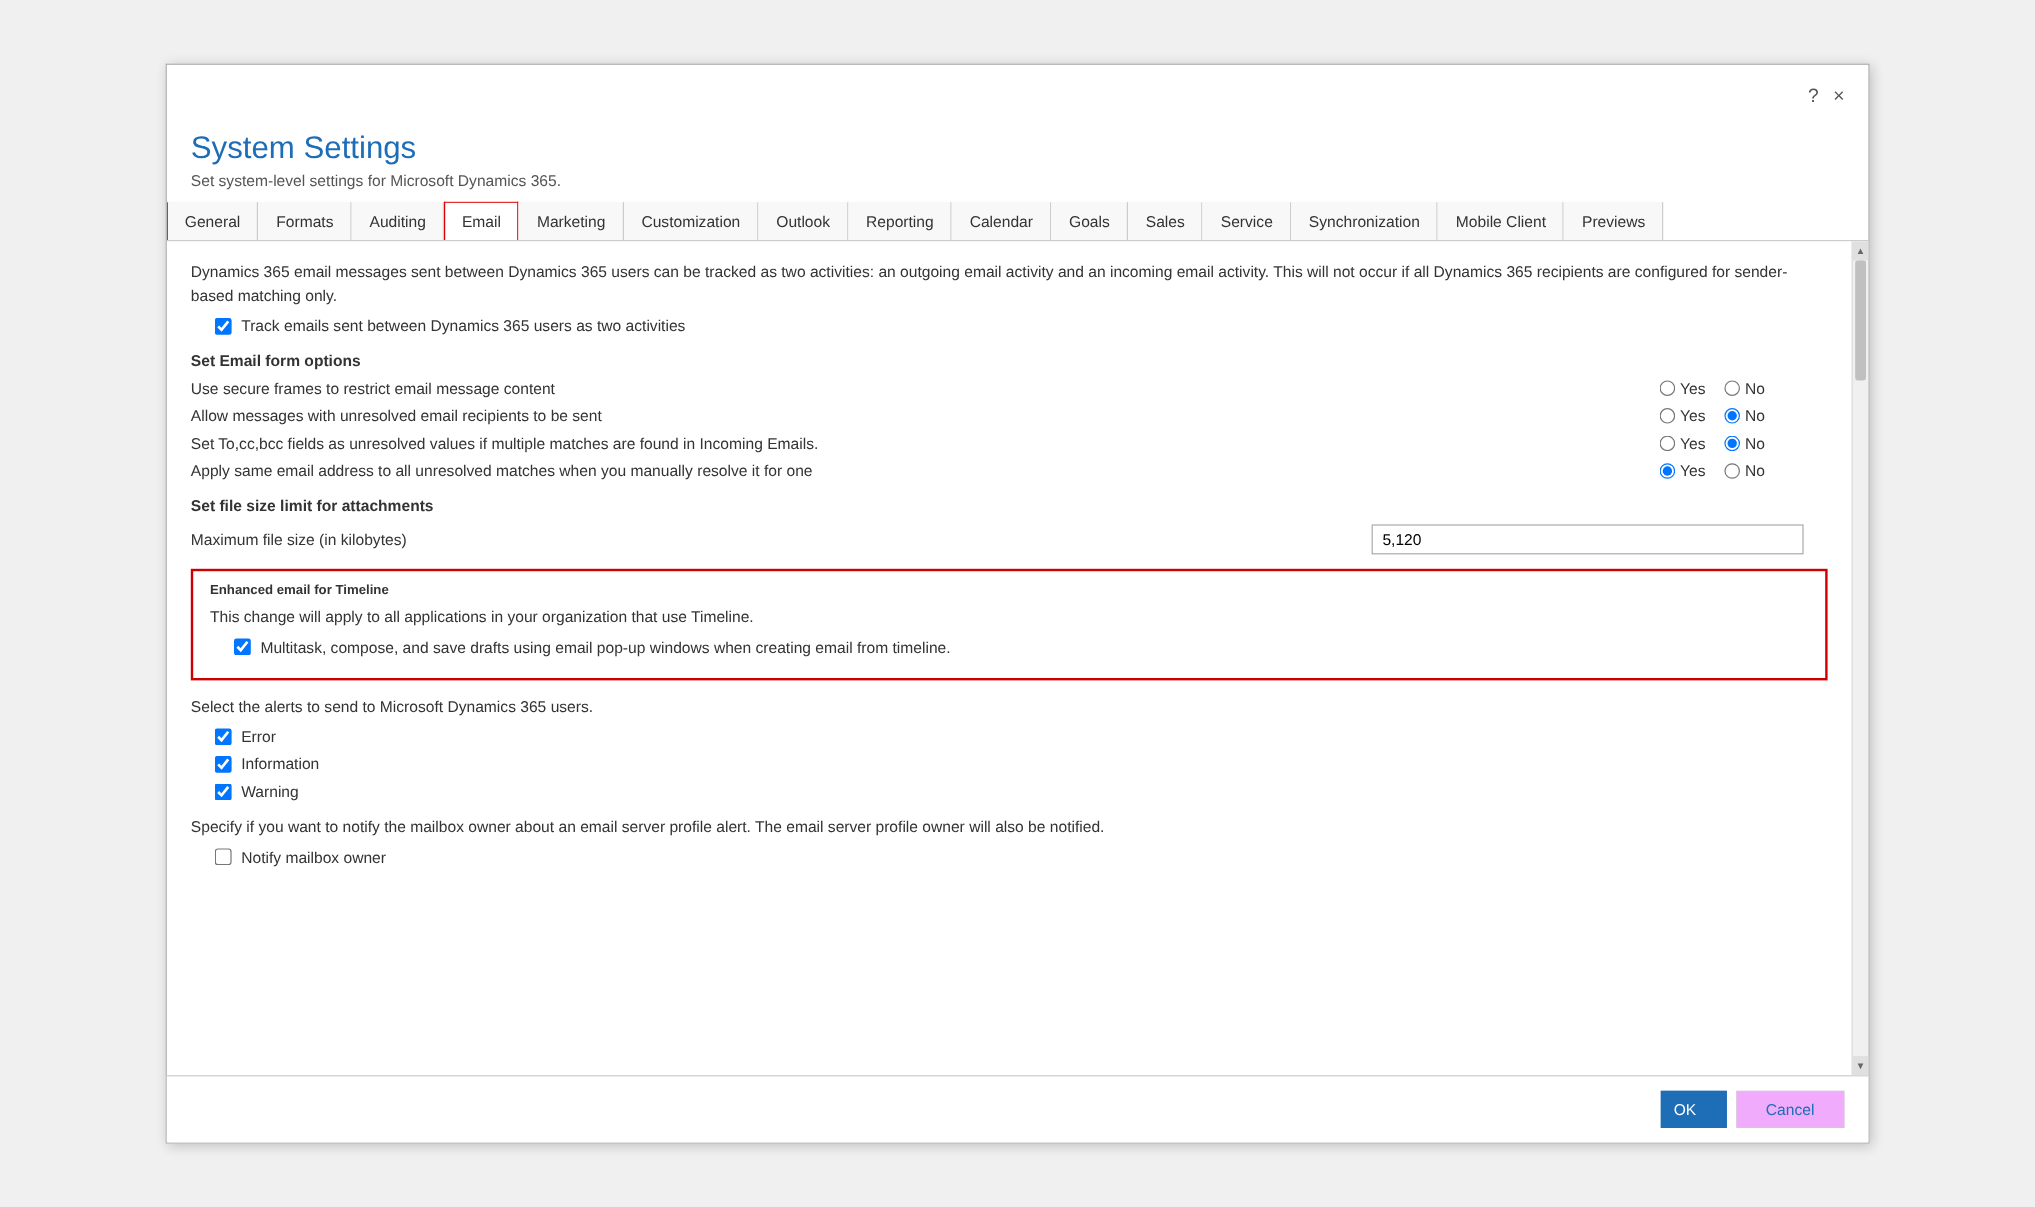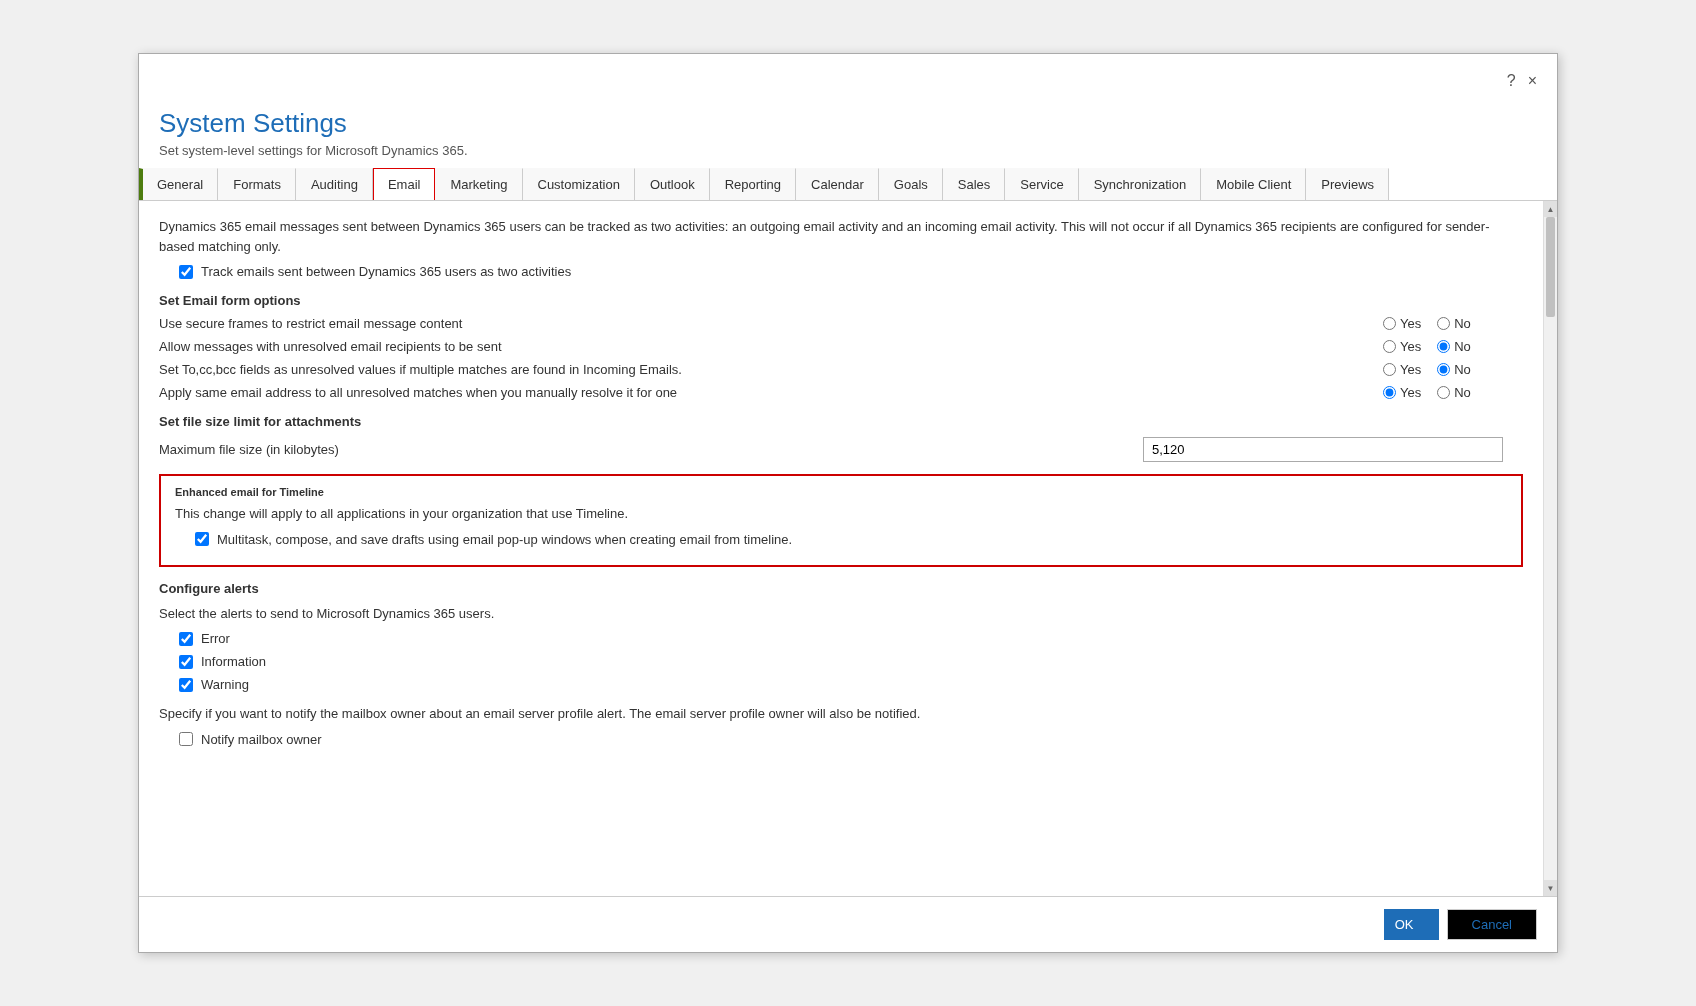--- a/index.html
+++ b/index.html
@@ -63,21 +63,21 @@
       cursor: pointer;
       white-space: nowrap;
       font-size: 13px;
       color: #333;
       background: #f8f8f8;
       border-right: 1px solid #ccc;
       border-bottom: 1px solid transparent;
       margin-bottom: -1px;
     }
     .tab:first-child {
-      border-left: 4px solid #4d7c0f;
+      border-left: 1px solid #4d7c0f;
     }
     .tab.active {
       background: #fff;
       border: 1px solid #d00;
       border-bottom: 1px solid #fff;
       color: #333;
       font-weight: normal;
     }
     .content-area {
       flex: 1;
@@ -165,21 +165,21 @@
       cursor: pointer;
       border: 1px solid #ccc;
     }
     .btn-ok {
       background: #1e6db7;
       color: #fff;
       border-color: #1e6db7;
       padding-left: 10px;
     }
     .btn-cancel {
-      background: #000000;
+      background: #f0abfc;
       color: #1e6db7;
       border-color: #ccc;
     }
   </style>
 </head>
 <body>
 
 <div class="dialog">
   <div class="dialog-header">
     <div>
@@ -287,21 +287,20 @@
 
       <div class="highlighted-section">
         <div class="highlighted-title">Enhanced email for Timeline</div>
         <p class="description-text">This change will apply to all applications in your organization that use Timeline.</p>
         <div class="checkbox-row">
           <input type="checkbox" id="enhanced-email" checked="" style="">
           <label for="enhanced-email">Multitask, compose, and save drafts using email pop-up windows when creating email from timeline.</label>
         </div>
       </div>
 
-      <div class="section-title">Configure alerts</div>
 
       <p class="description-text">Select the alerts to send to Microsoft Dynamics 365 users.</p>
 
       <div class="checkbox-row">
         <input type="checkbox" id="alert-error" checked="" style="">
         <label for="alert-error">Error</label>
       </div>
 
       <div class="checkbox-row">
         <input type="checkbox" id="alert-information" checked="" style="">

